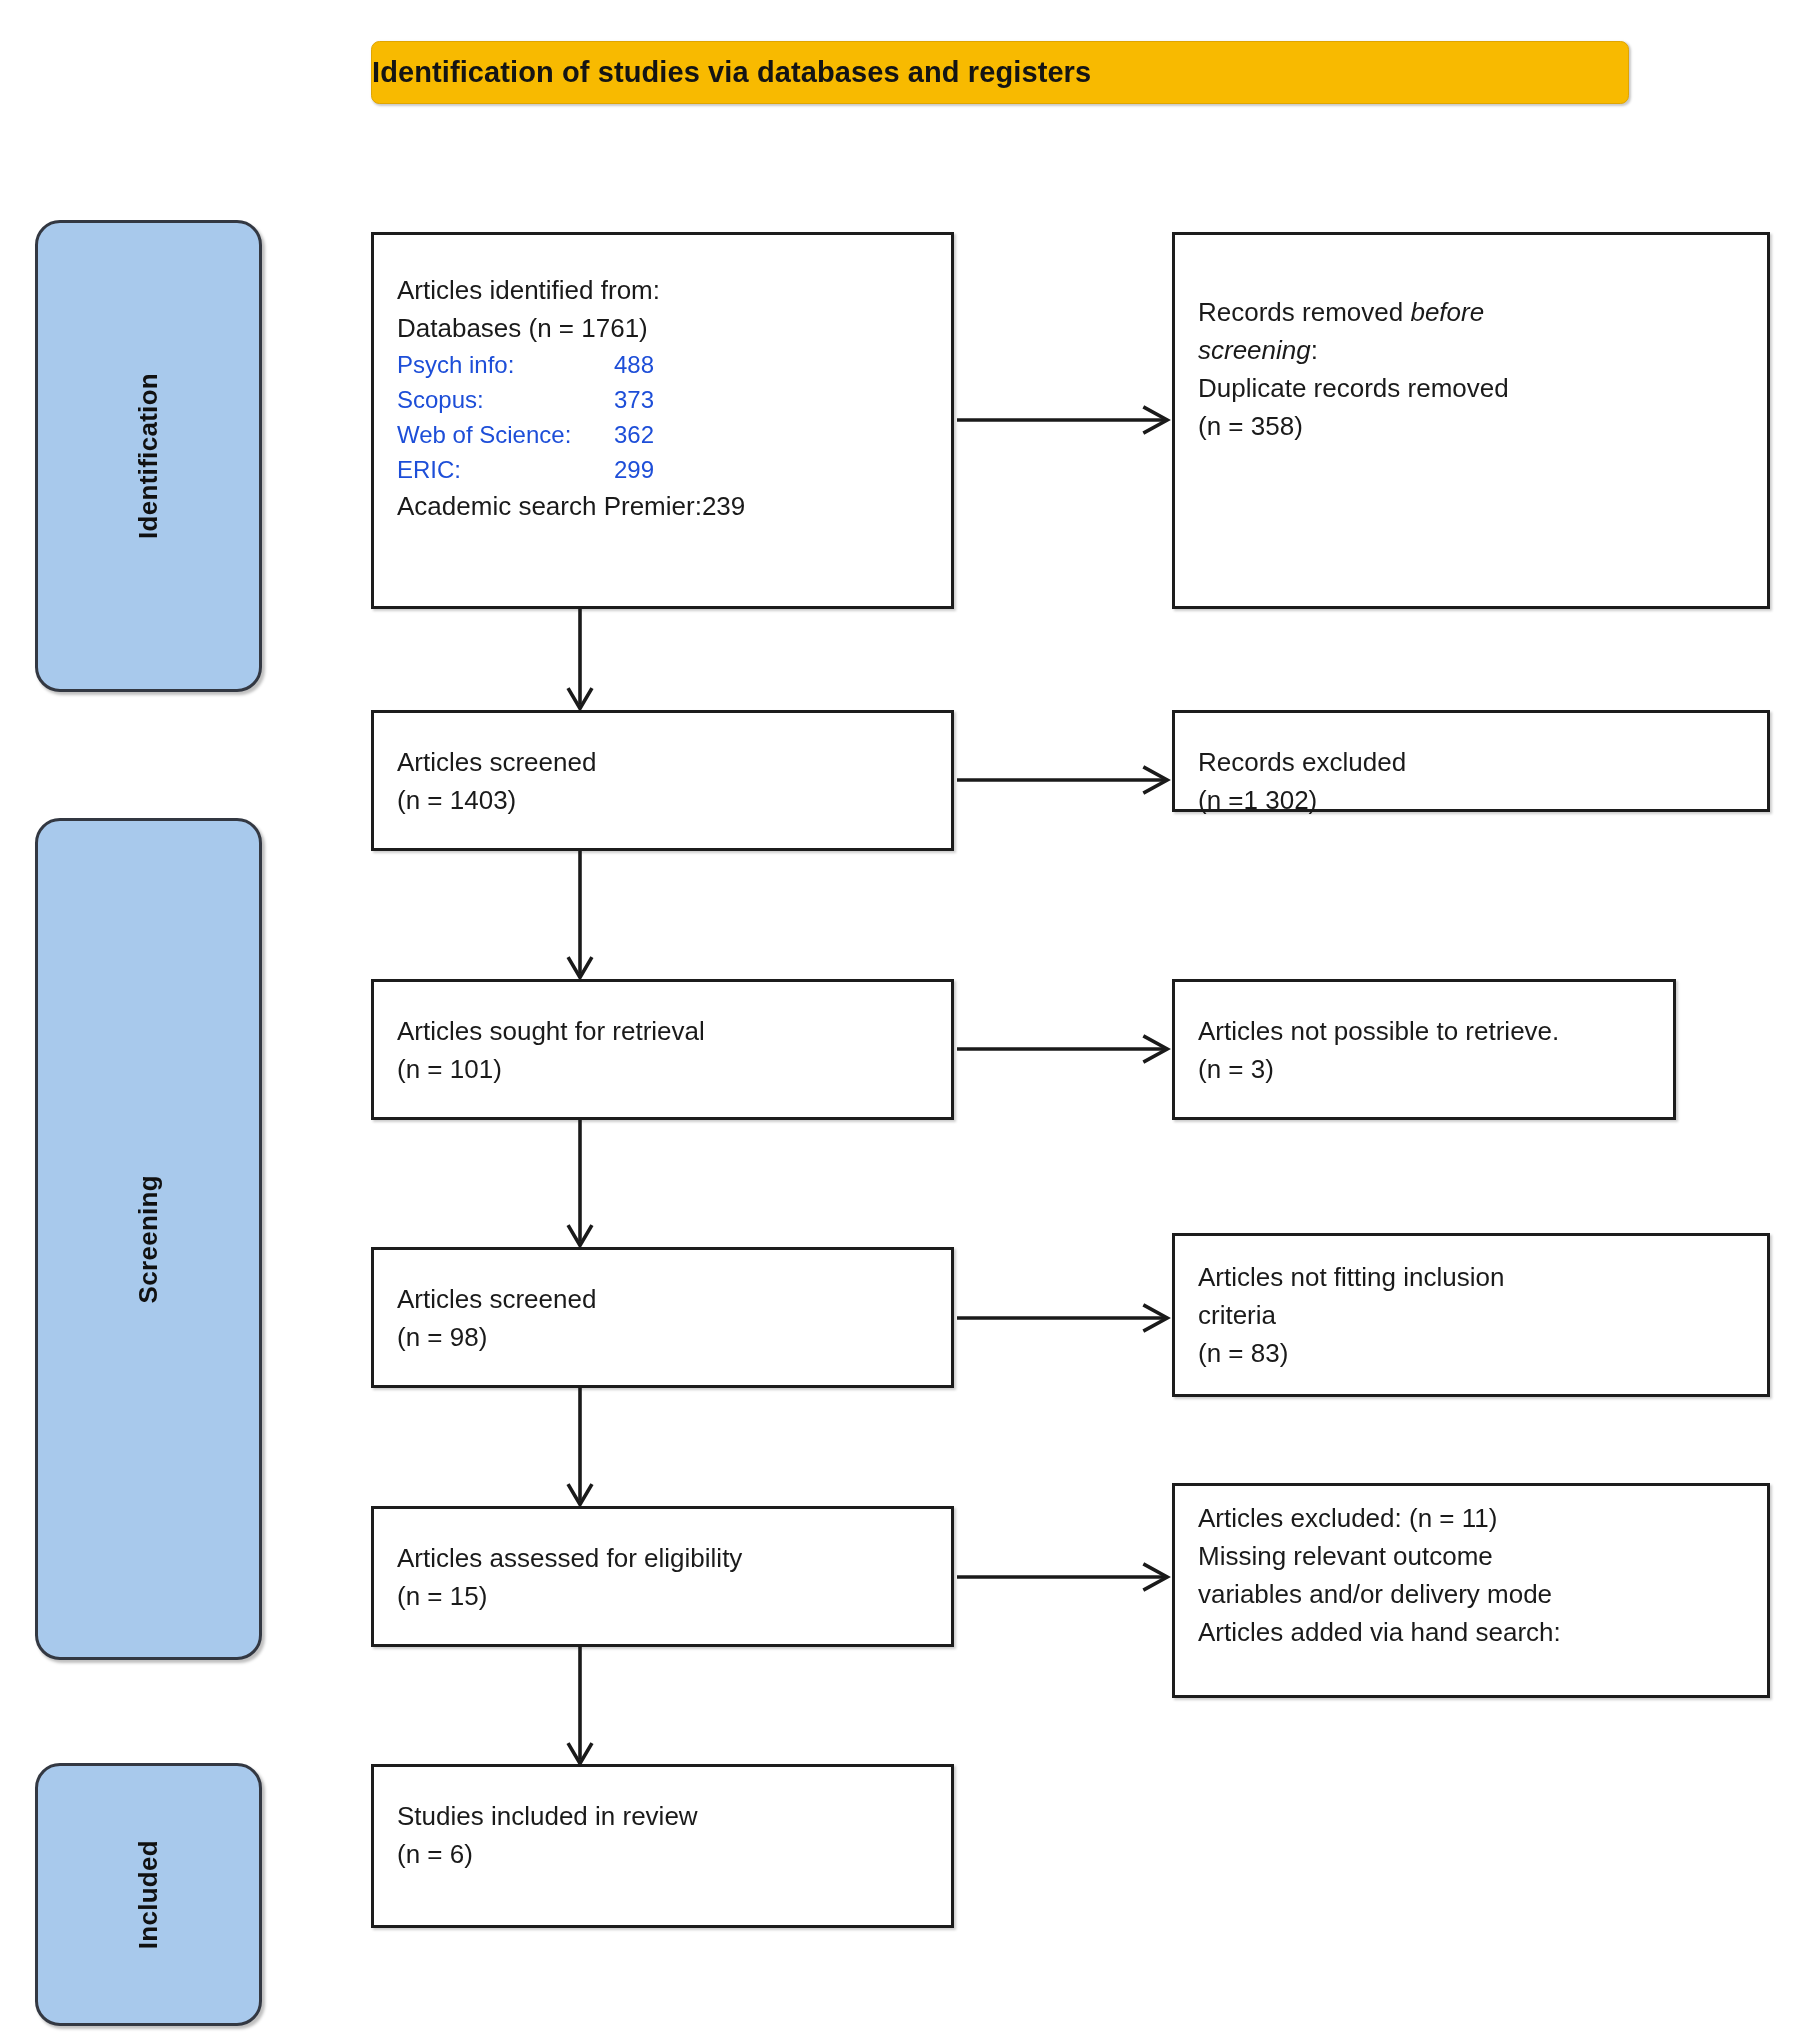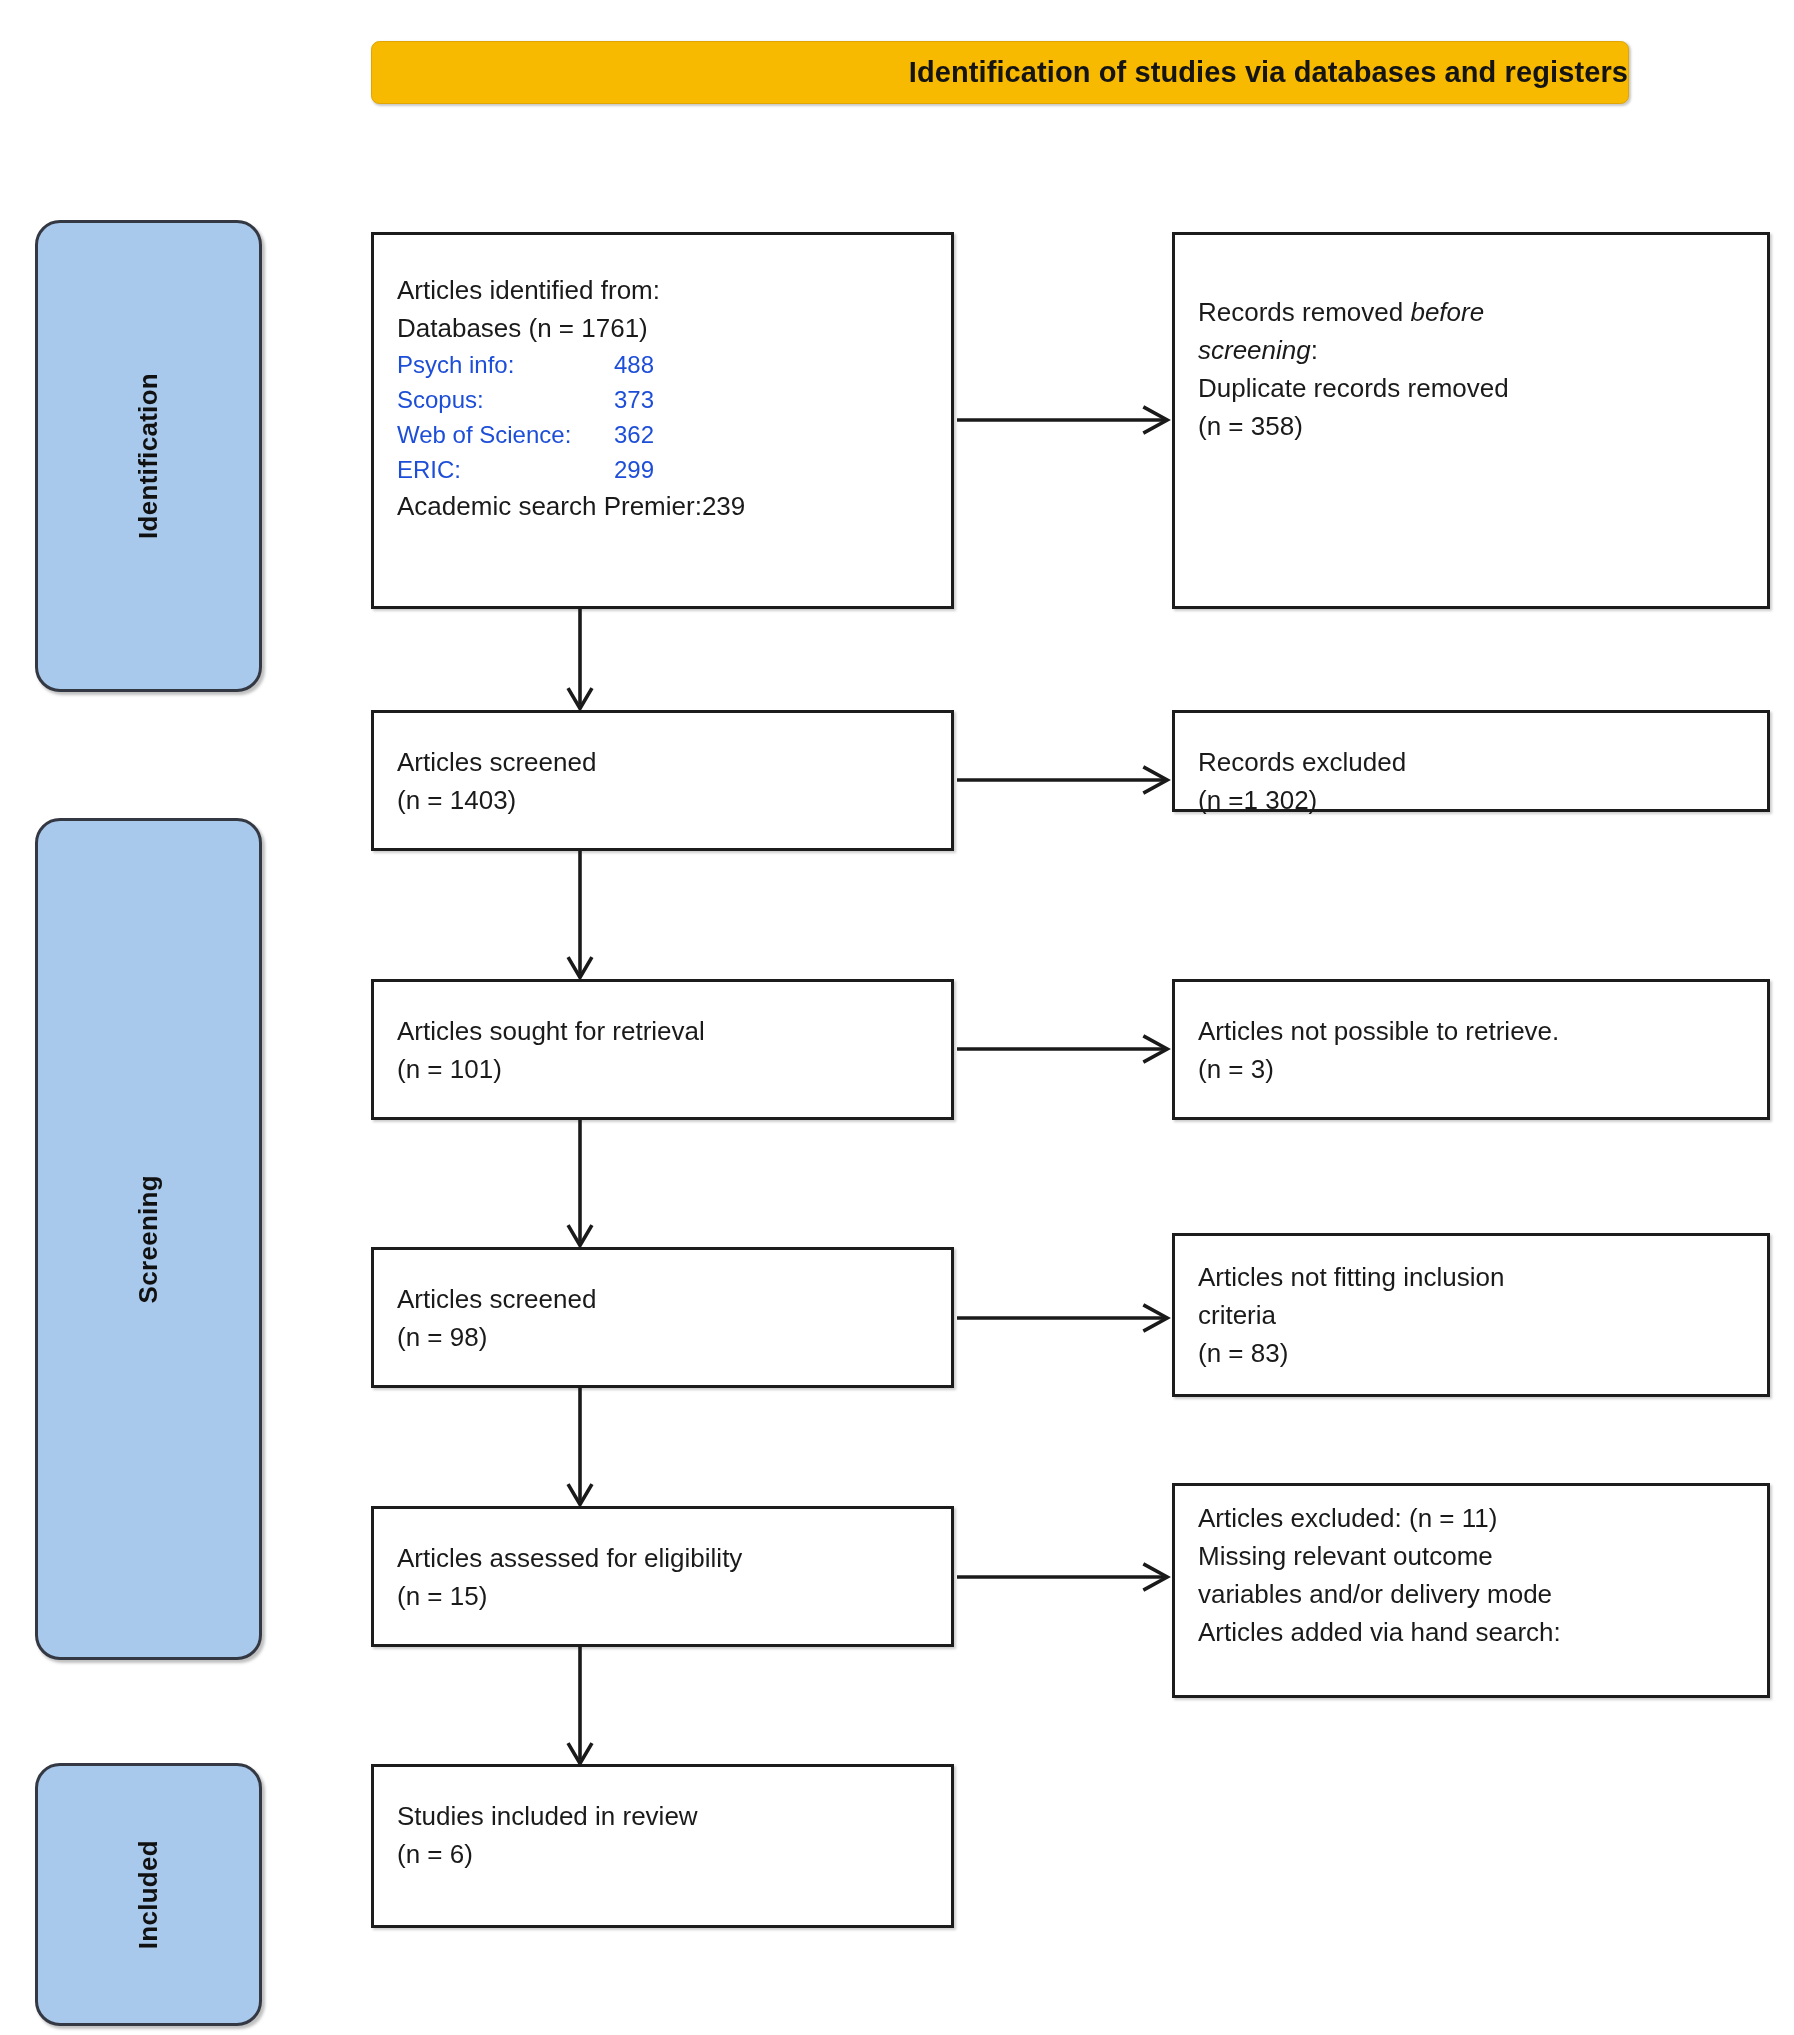--- a/index.html
+++ b/index.html
@@ -25,21 +25,21 @@
     left: 371px;
     top: 41px;
     width: 1258px;
     height: 63px;
     background: #F8BA00;
     border: 1.8px solid #E0A500;
     border-radius: 8.4px;
     box-sizing: border-box;
     display: flex;
     align-items: center;
-    justify-content: flex-end;
+    justify-content: flex-start;
     box-shadow: 1.2px 1.8px 2.4px rgba(0,0,0,0.22);
   }
   .title-banner-text {
     font-size: 29px;
     font-weight: bold;
     color: #141414;
     letter-spacing: 0.1px;
     white-space: nowrap;
   }
 
@@ -104,21 +104,21 @@
   #box-identified      { left: 371px;  top: 232px;  width: 583px;  height: 377px; }
   #box-screened-1      { left: 371px;  top: 710px; width: 583px;  height: 141px; }
   #box-sought          { left: 371px;  top: 979px; width: 583px;  height: 141px; }
   #box-screened-2      { left: 371px;  top: 1247px; width: 583px;  height: 141px; }
   #box-eligibility     { left: 371px;  top: 1506px; width: 583px;  height: 141px; }
   #box-included        { left: 371px;  top: 1764px; width: 583px;  height: 164px; }
 
   
   #box-removed-before  { left: 1172px; top: 232px;  width: 598px; height: 377px; }
   #box-excluded-1      { left: 1172px; top: 710px; width: 598px; height: 102px; }
-  #box-not-retrieved   { left: 1172px; top: 979px; width: 598px; height: 141px; }
+  #box-not-retrieved   { left: 1172px; top: 979px; width: 504px; height: 141px; }
   #box-not-fitting     { left: 1172px; top: 1233px; width: 598px; height: 164px; }
   #box-excluded-2      { left: 1172px; top: 1483px; width: 598px; height: 215px; }
 
   
   #box-removed-before .flow-box-inner { top: 58px; }
   #box-not-fitting   .flow-box-inner { top: 21.5px; }
   #box-excluded-2    .flow-box-inner { top: 13px; }
   #box-identified    .flow-box-inner { top: 36px; }
 
   

